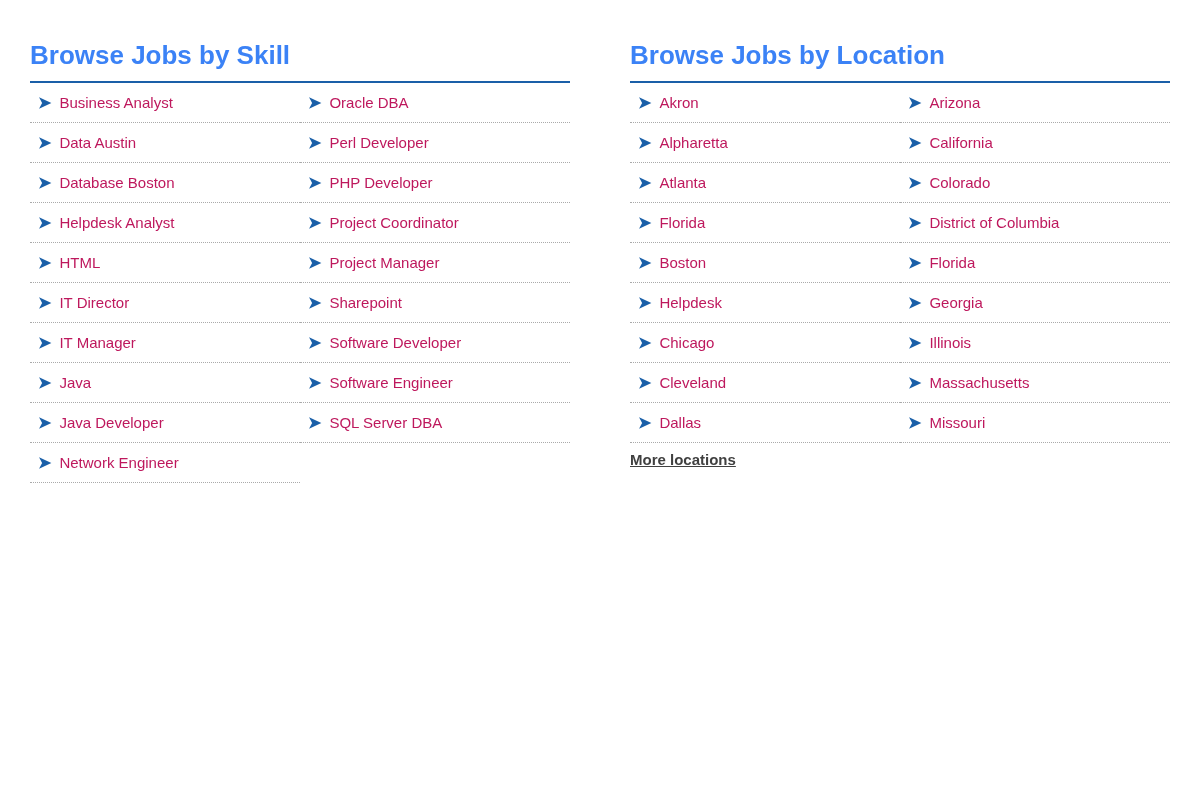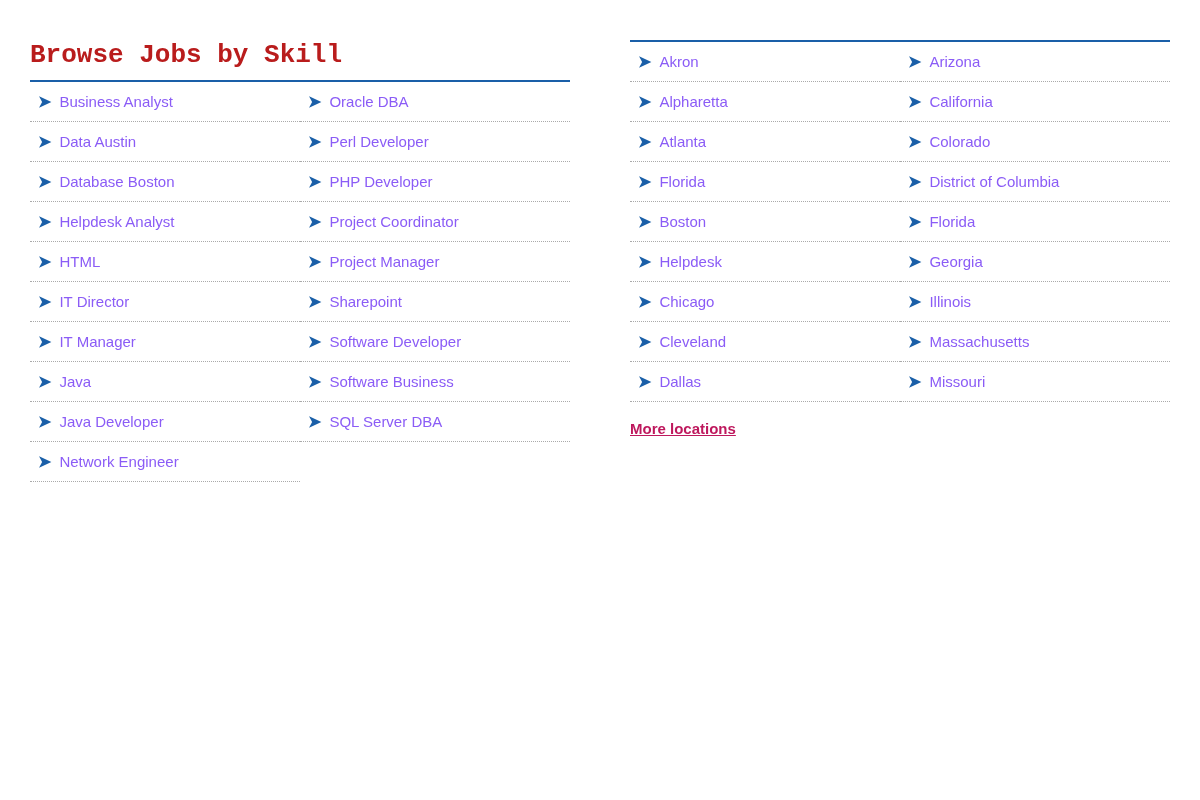--- a/index.html
+++ b/index.html
@@ -13,25 +13,24 @@
       max-width: 1200px;
       margin: 0 auto;
       padding: 40px 30px;
       display: flex;
       gap: 60px;
     }
     .section {
       flex: 1;
     }
     .section-title {
-      color: #b91c1c;
+      color: #3b82f6;
       font-size: 26px;
       font-weight: bold;
       margin-bottom: 10px;
-      font-family: Liberation Mono, monospace;
     }
     .section-divider {
       border: none;
       border-top: 2px solid #1a5fa8;
       margin-bottom: 0;
     }
     .columns-wrapper {
       display: flex;
       gap: 0;
     }
@@ -48,34 +47,34 @@
       color: #333;
     }
     .chevron {
       color: #1a5fa8;
       font-weight: bold;
       font-size: 16px;
       margin-right: 8px;
       flex-shrink: 0;
     }
     .item-label {
-      color: #8b5cf6;
+      color: #be185d;
       font-size: 15px;
     }
     .no-chevron {
       padding: 10px 8px;
       border-bottom: 1px dotted #aaa;
       color: #333;
       font-size: 15px;
       padding-left: 28px;
     }
     .more-locations {
       display: inline-block;
-      margin-top: 14px;
-      color: #be185d;
+      margin-top: 4px;
+      color: #404040;
       font-weight: bold;
       font-size: 15px;
       text-decoration: underline;
       cursor: pointer;
       padding: 4px 0;
     }
   </style>
 </head>
 <body>
 
@@ -151,31 +150,32 @@
           <div class="list-item">
             <span class="chevron">➤</span>
             <span class="item-label">Sharepoint</span>
           </div>
           <div class="list-item">
             <span class="chevron">➤</span>
             <span class="item-label">Software Developer</span>
           </div>
           <div class="list-item">
             <span class="chevron">➤</span>
-            <span class="item-label">Software Business</span>
+            <span class="item-label">Software Engineer</span>
           </div>
           <div class="list-item">
             <span class="chevron">➤</span>
             <span class="item-label">SQL Server DBA</span>
           </div>
         </div>
     </div>
   </div>
 
   <div class="section">
+    <h2 class="section-title">Browse Jobs by Location</h2>
     <hr class="section-divider">
     <div class="columns-wrapper">
       <div class="col" id="locations-col1">
           <div class="list-item">
             <span class="chevron">➤</span>
             <span class="item-label">Akron</span>
           </div>
           <div class="list-item">
             <span class="chevron">➤</span>
             <span class="item-label">Alpharetta</span>

